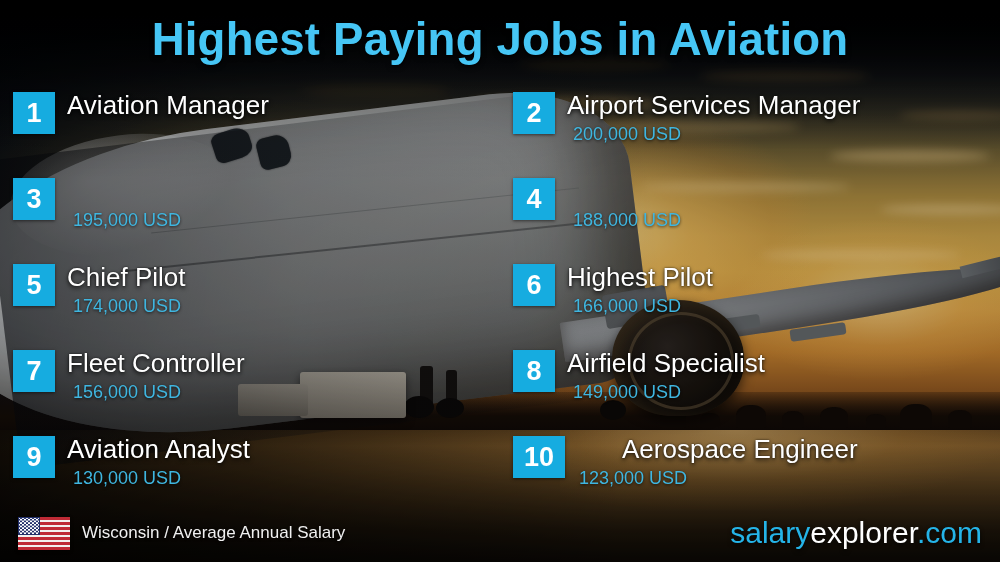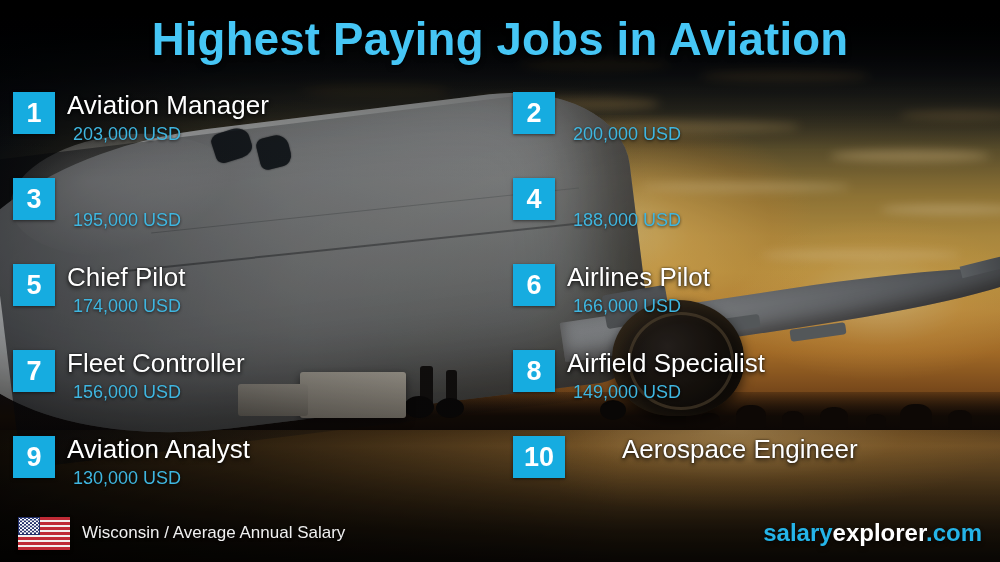--- a/index.html
+++ b/index.html
@@ -272,21 +272,21 @@
     background-position:0 0,2px 1.7px;
   }
   .footer-label{
     position:absolute;left:82px;top:19px;
     font-size:17px;line-height:24px;color:#f0f0f0;
     text-shadow:0 1px 3px rgba(0,0,0,.8);
     white-space:nowrap;
   }
   .brand{
     position:absolute;right:18px;top:16px;
-    font-size:24px;line-height:30px;font-weight:bold;
+    font-size:30px;line-height:30px;font-weight:normal;
     white-space:nowrap;
     text-shadow:0 2px 4px rgba(0,0,0,.8);
   }
   .brand .b1{color:#25b4e8;}
   .brand .b2{color:#ffffff;}
   .brand .b3{color:#25b4e8;}
 </style>
 </head>
 <body>
 
@@ -354,25 +354,25 @@
 
   <div class="content">
 
     <div class="title">Highest Paying Jobs in Aviation</div>
 
     <div class="list">
 
       <div class="row left" style="top:4px;">
         <div class="badge">1</div>
         <div class="job">Aviation Manager</div>
-        <div class="salary">203,000 USD</div>
       </div>
 
       <div class="row right" style="top:4px;">
         <div class="badge">2</div>
+        <div class="job">Airport Services Manager</div>
         <div class="salary">200,000 USD</div>
       </div>
 
       <div class="row left" style="top:90px;">
         <div class="badge">3</div>
         <div class="salary">195,000 USD</div>
       </div>
 
       <div class="row right" style="top:90px;">
         <div class="badge">4</div>
@@ -380,21 +380,21 @@
       </div>
 
       <div class="row left" style="top:176px;">
         <div class="badge">5</div>
         <div class="job">Chief Pilot</div>
         <div class="salary">174,000 USD</div>
       </div>
 
       <div class="row right" style="top:176px;">
         <div class="badge">6</div>
-        <div class="job">Airlines Pilot</div>
+        <div class="job">Highest Pilot</div>
         <div class="salary">166,000 USD</div>
       </div>
 
       <div class="row left" style="top:262px;">
         <div class="badge">7</div>
         <div class="job">Fleet Controller</div>
         <div class="salary">156,000 USD</div>
       </div>
 
       <div class="row right" style="top:262px;">
@@ -405,20 +405,21 @@
 
       <div class="row left" style="top:348px;">
         <div class="badge">9</div>
         <div class="job">Aviation Analyst</div>
         <div class="salary">130,000 USD</div>
       </div>
 
       <div class="row right wide-badge" style="top:348px;">
         <div class="badge wide">10</div>
         <div class="job">Aerospace Engineer</div>
+        <div class="salary">123,000 USD</div>
       </div>
 
     </div>
 
     <div class="footer">
       <div class="flag">
         <div class="canton"></div>
         <div class="stars"></div>
       </div>
       <div class="footer-label">Wisconsin / Average Annual Salary</div>

